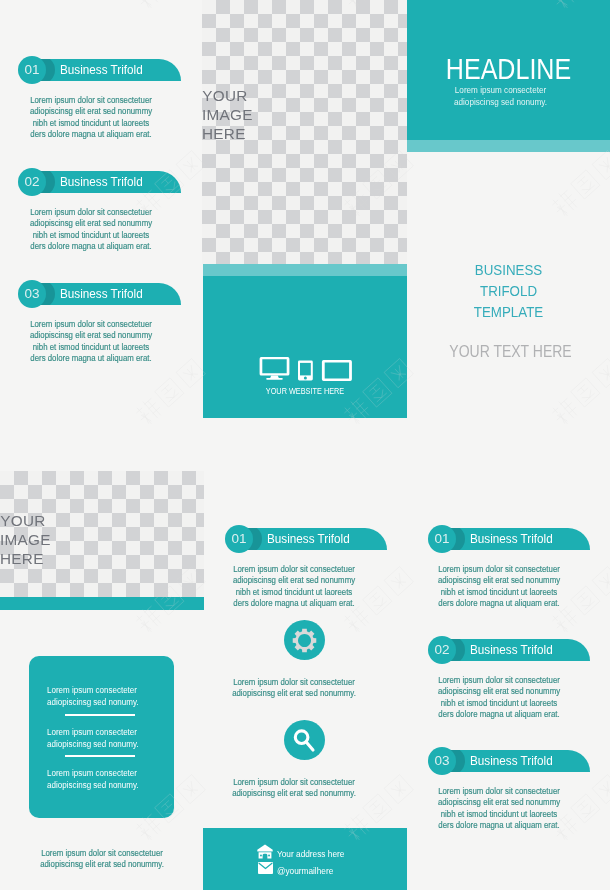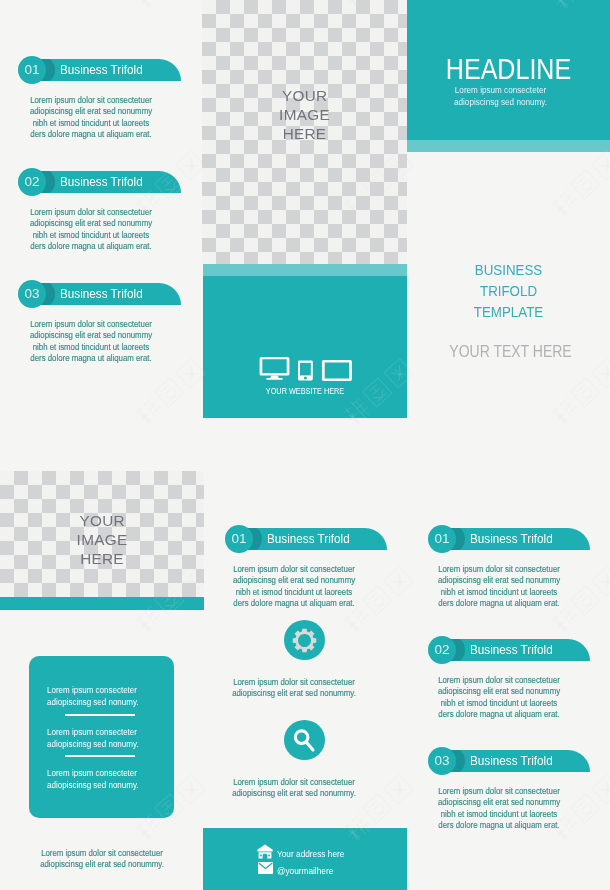--- a/index.html
+++ b/index.html
@@ -19,21 +19,21 @@
     position:absolute;
     background-image:
       linear-gradient(45deg,#D2D3D5 25%,transparent 25%,transparent 75%,#D2D3D5 75%),
       linear-gradient(45deg,#D2D3D5 25%,transparent 25%,transparent 75%,#D2D3D5 75%);
     background-color:#F2F2F1;
     background-size:28px 28px;
     background-position:0 0, 14px 14px;
     overflow:hidden;
   }
   .ph-text{
-    position:absolute; left:0; right:0; text-align:center;
+    position:absolute; left:0; right:0; text-align:left;
     color:#70737A; line-height:19px;
     white-space:pre-line; font-size:15.3px; letter-spacing:0.3px; text-indent:0.3px;
   }
 
   
   .banner { position:absolute; height:22px; }
   .banner .bar {
     position:absolute; left:14px; top:0; right:0; height:22px;
     background:#1DAFB2;
     border-radius:0 22px 0 0;

